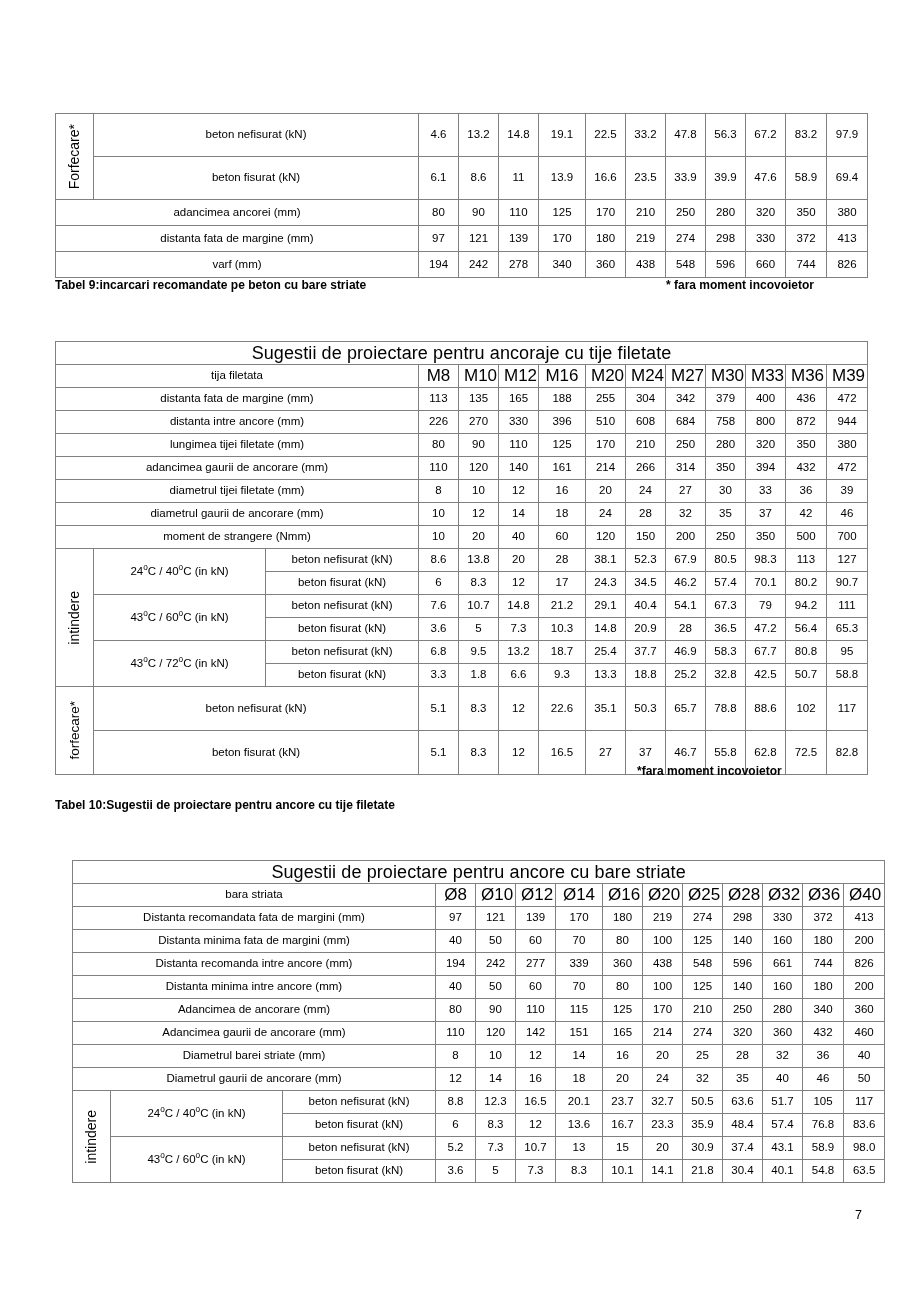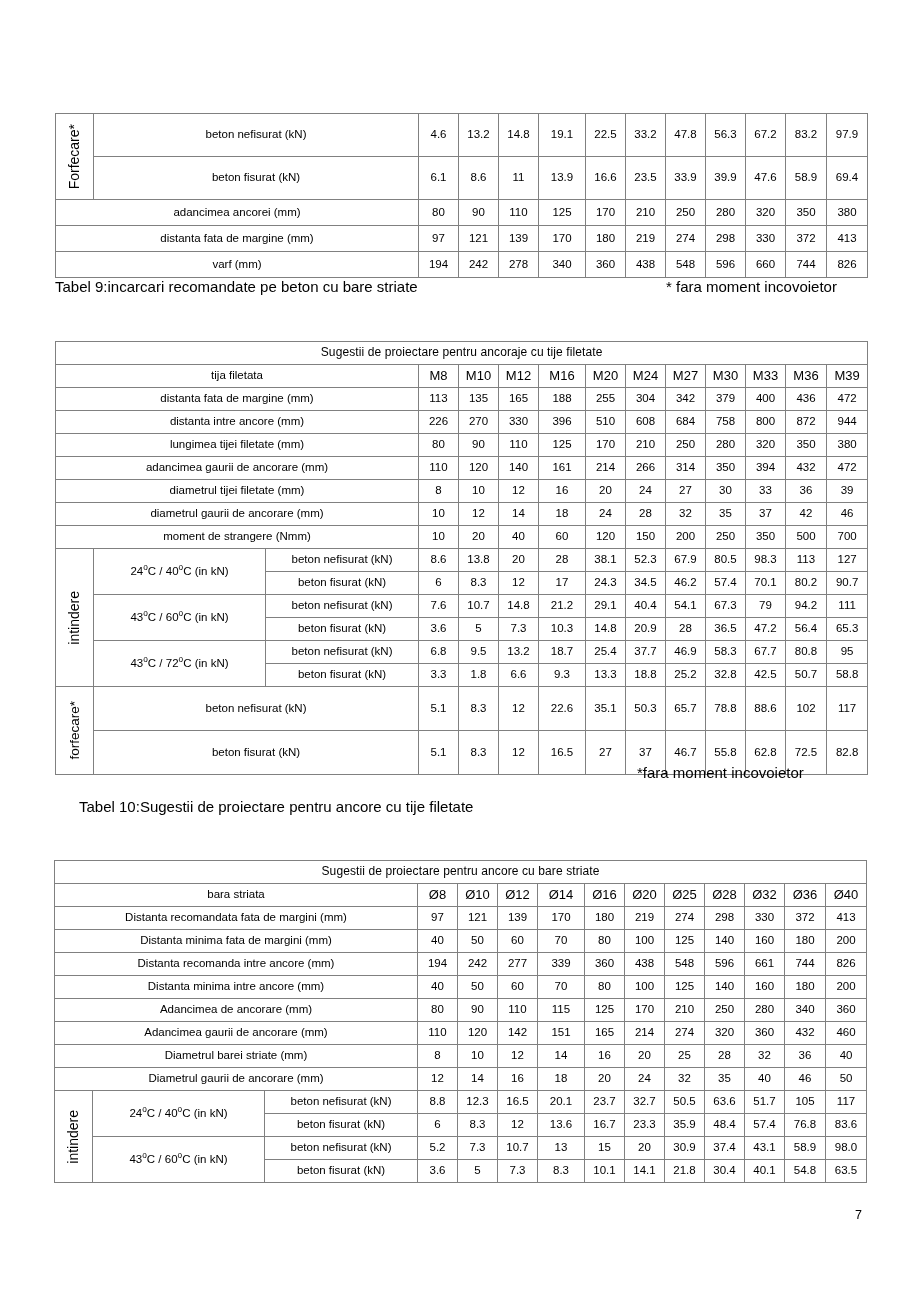--- a/index.html
+++ b/index.html
@@ -40,25 +40,25 @@
   td.lbl {
     text-align: left;
     padding-left: 7px;
   }
   td.num {
     text-align: center;
     font-size: 11.5px;
   }
   th.colhdr {
     font-weight: bold;
-    font-size: 13px;
+    font-size: 17px;
   }
   td.title {
     font-weight: bold;
-    font-size: 12px;
+    font-size: 18px;
     text-align: center;
     padding: 5px 0;
     letter-spacing: .1px;
   }
   td.vert {
     width: 38px;
     padding: 0;
   }
   .vert-inner {
     writing-mode: vertical-rl;
@@ -77,43 +77,43 @@
     left: 55px;
     top: 113px;
     width: 812px;
   }
   #table1 td { height: 26px; }
   #table1 tr.tall td { height: 43px; }
 
   
   .caption {
     position: absolute;
-    font-size: 15px;
-    font-weight: normal;
+    font-size: 12px;
+    font-weight: bold;
     white-space: nowrap;
   }
   #cap1 { left: 55px; top: 278px; }
   #cap1b { left: 645px; top: 278px; margin-left: 21px; }
-  #cap2 { left: 55px; top: 798px; margin-left: 24px; }
+  #cap2 { left: 55px; top: 798px; }
   #cap2b { left: 637px; top: 764px; }
 
   
   #table2 {
     position: absolute;
     left: 55px;
     top: 341px;
     width: 812px;
   }
   #table2 td, #table2 th { height: 23px; }
   #table2 tr.shear td { height: 44px; }
 
   
   #table3 {
     position: absolute;
-    left: 54px;
+    left: 72px;
     top: 860px;
     width: 812px;
     padding-left: 24px;
   }
   #table3 td, #table3 th { height: 23px; }
 
   .pageno {
     position: absolute;
     left: 855px;
     top: 1208px;

